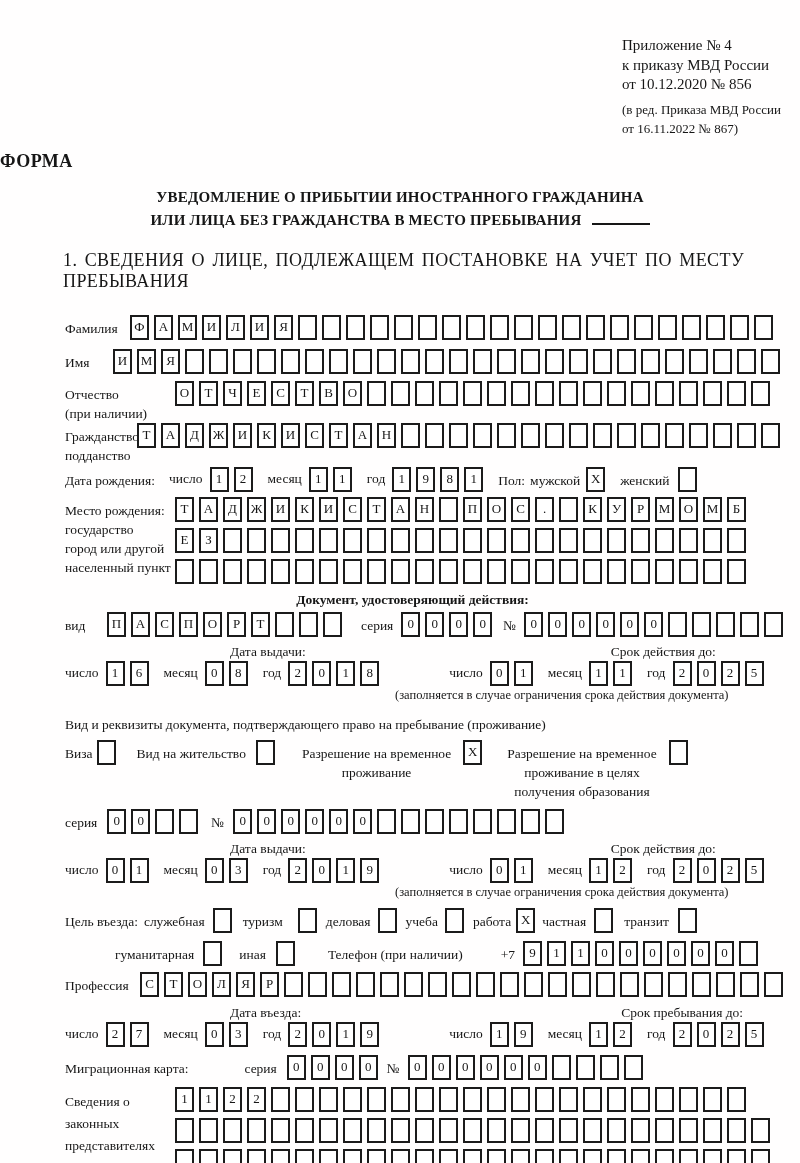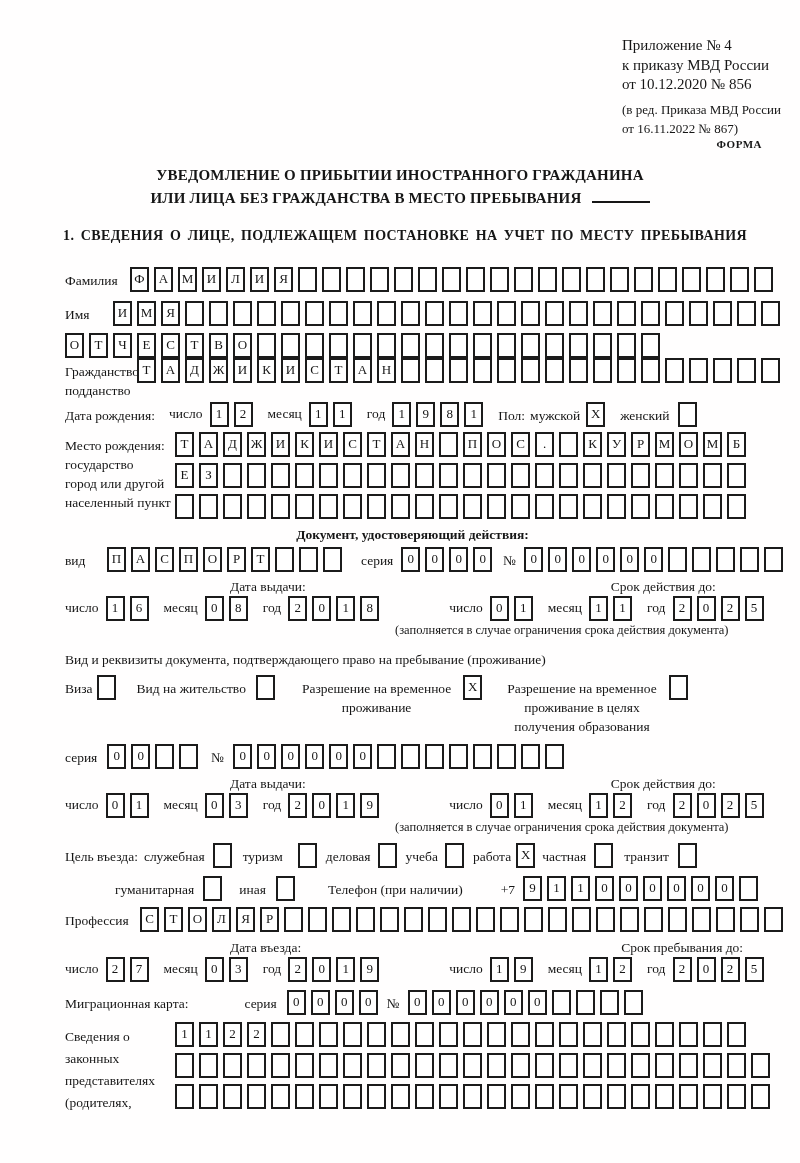--- a/index.html
+++ b/index.html
@@ -6,25 +6,25 @@
   .page{
     width:800px;height:1163px;background:#fffefe;color:#161616;
     font-family:"Liberation Serif","DejaVu Serif",serif;
     position:relative;overflow:hidden;box-sizing:border-box;
     padding-top:36px;font-size:13.5px;
   }
   .nowrap{white-space:nowrap;}
   
   .appendix{margin-left:622px;line-height:19.5px;font-size:15px;}
   .edition{margin-left:622px;margin-top:5px;line-height:19px;font-size:13px;}
-  .forma{text-align:right;padding-right:38px;font-weight:bold;font-size:11px;letter-spacing:.5px;}
+  .forma{margin-top:13px;padding-right:38px;font-weight:bold;font-size:18px;letter-spacing:.5px;}
   
   .title{margin-top:14px;text-align:center;font-weight:bold;font-size:15px;line-height:23px;letter-spacing:.2px;}
   .blank-line{display:inline-block;width:58px;border-bottom:2px solid #161616;height:12px;margin-left:10px;}
-  .section-heading{margin:18px 0 0 63px;font-weight:bold;font-size:14px;letter-spacing:.4px;word-spacing:2.5px;}
+  .section-heading{margin:18px 0 0 63px;font-weight:normal;font-size:18px;letter-spacing:.4px;word-spacing:2.5px;}
   
   .frow{display:flex;align-items:flex-start;margin-left:65px;}
   .flabel{flex:none;padding-top:4px;line-height:19px;}
   .cells{display:inline-flex;flex:none;}
   .cell{
     width:15px;height:21px;border:2px solid #1b1b1b;margin-right:5px;
     display:inline-flex;align-items:center;justify-content:center;
     font-size:13px;flex:none;background:#fff;
   }
   .stack .cells{margin-bottom:6px;}
@@ -123,20 +123,24 @@
         <span class="cell"></span>
         <span class="cell"></span>
         <span class="cell"></span>
         <span class="cell"></span>
         <span class="cell"></span>
         <span class="cell"></span>
       </span>
   </div>
 
   <div class="frow" style="margin-top:7px;">
+    <span class="flabel" style="width:110px;">
+      <span>Отчество</span><br>
+      <span>(при наличии)</span>
+    </span>
     <span class="cells">
         <span class="cell">О</span>
         <span class="cell">Т</span>
         <span class="cell">Ч</span>
         <span class="cell">Е</span>
         <span class="cell">С</span>
         <span class="cell">Т</span>
         <span class="cell">В</span>
         <span class="cell">О</span>
         <span class="cell"></span>

